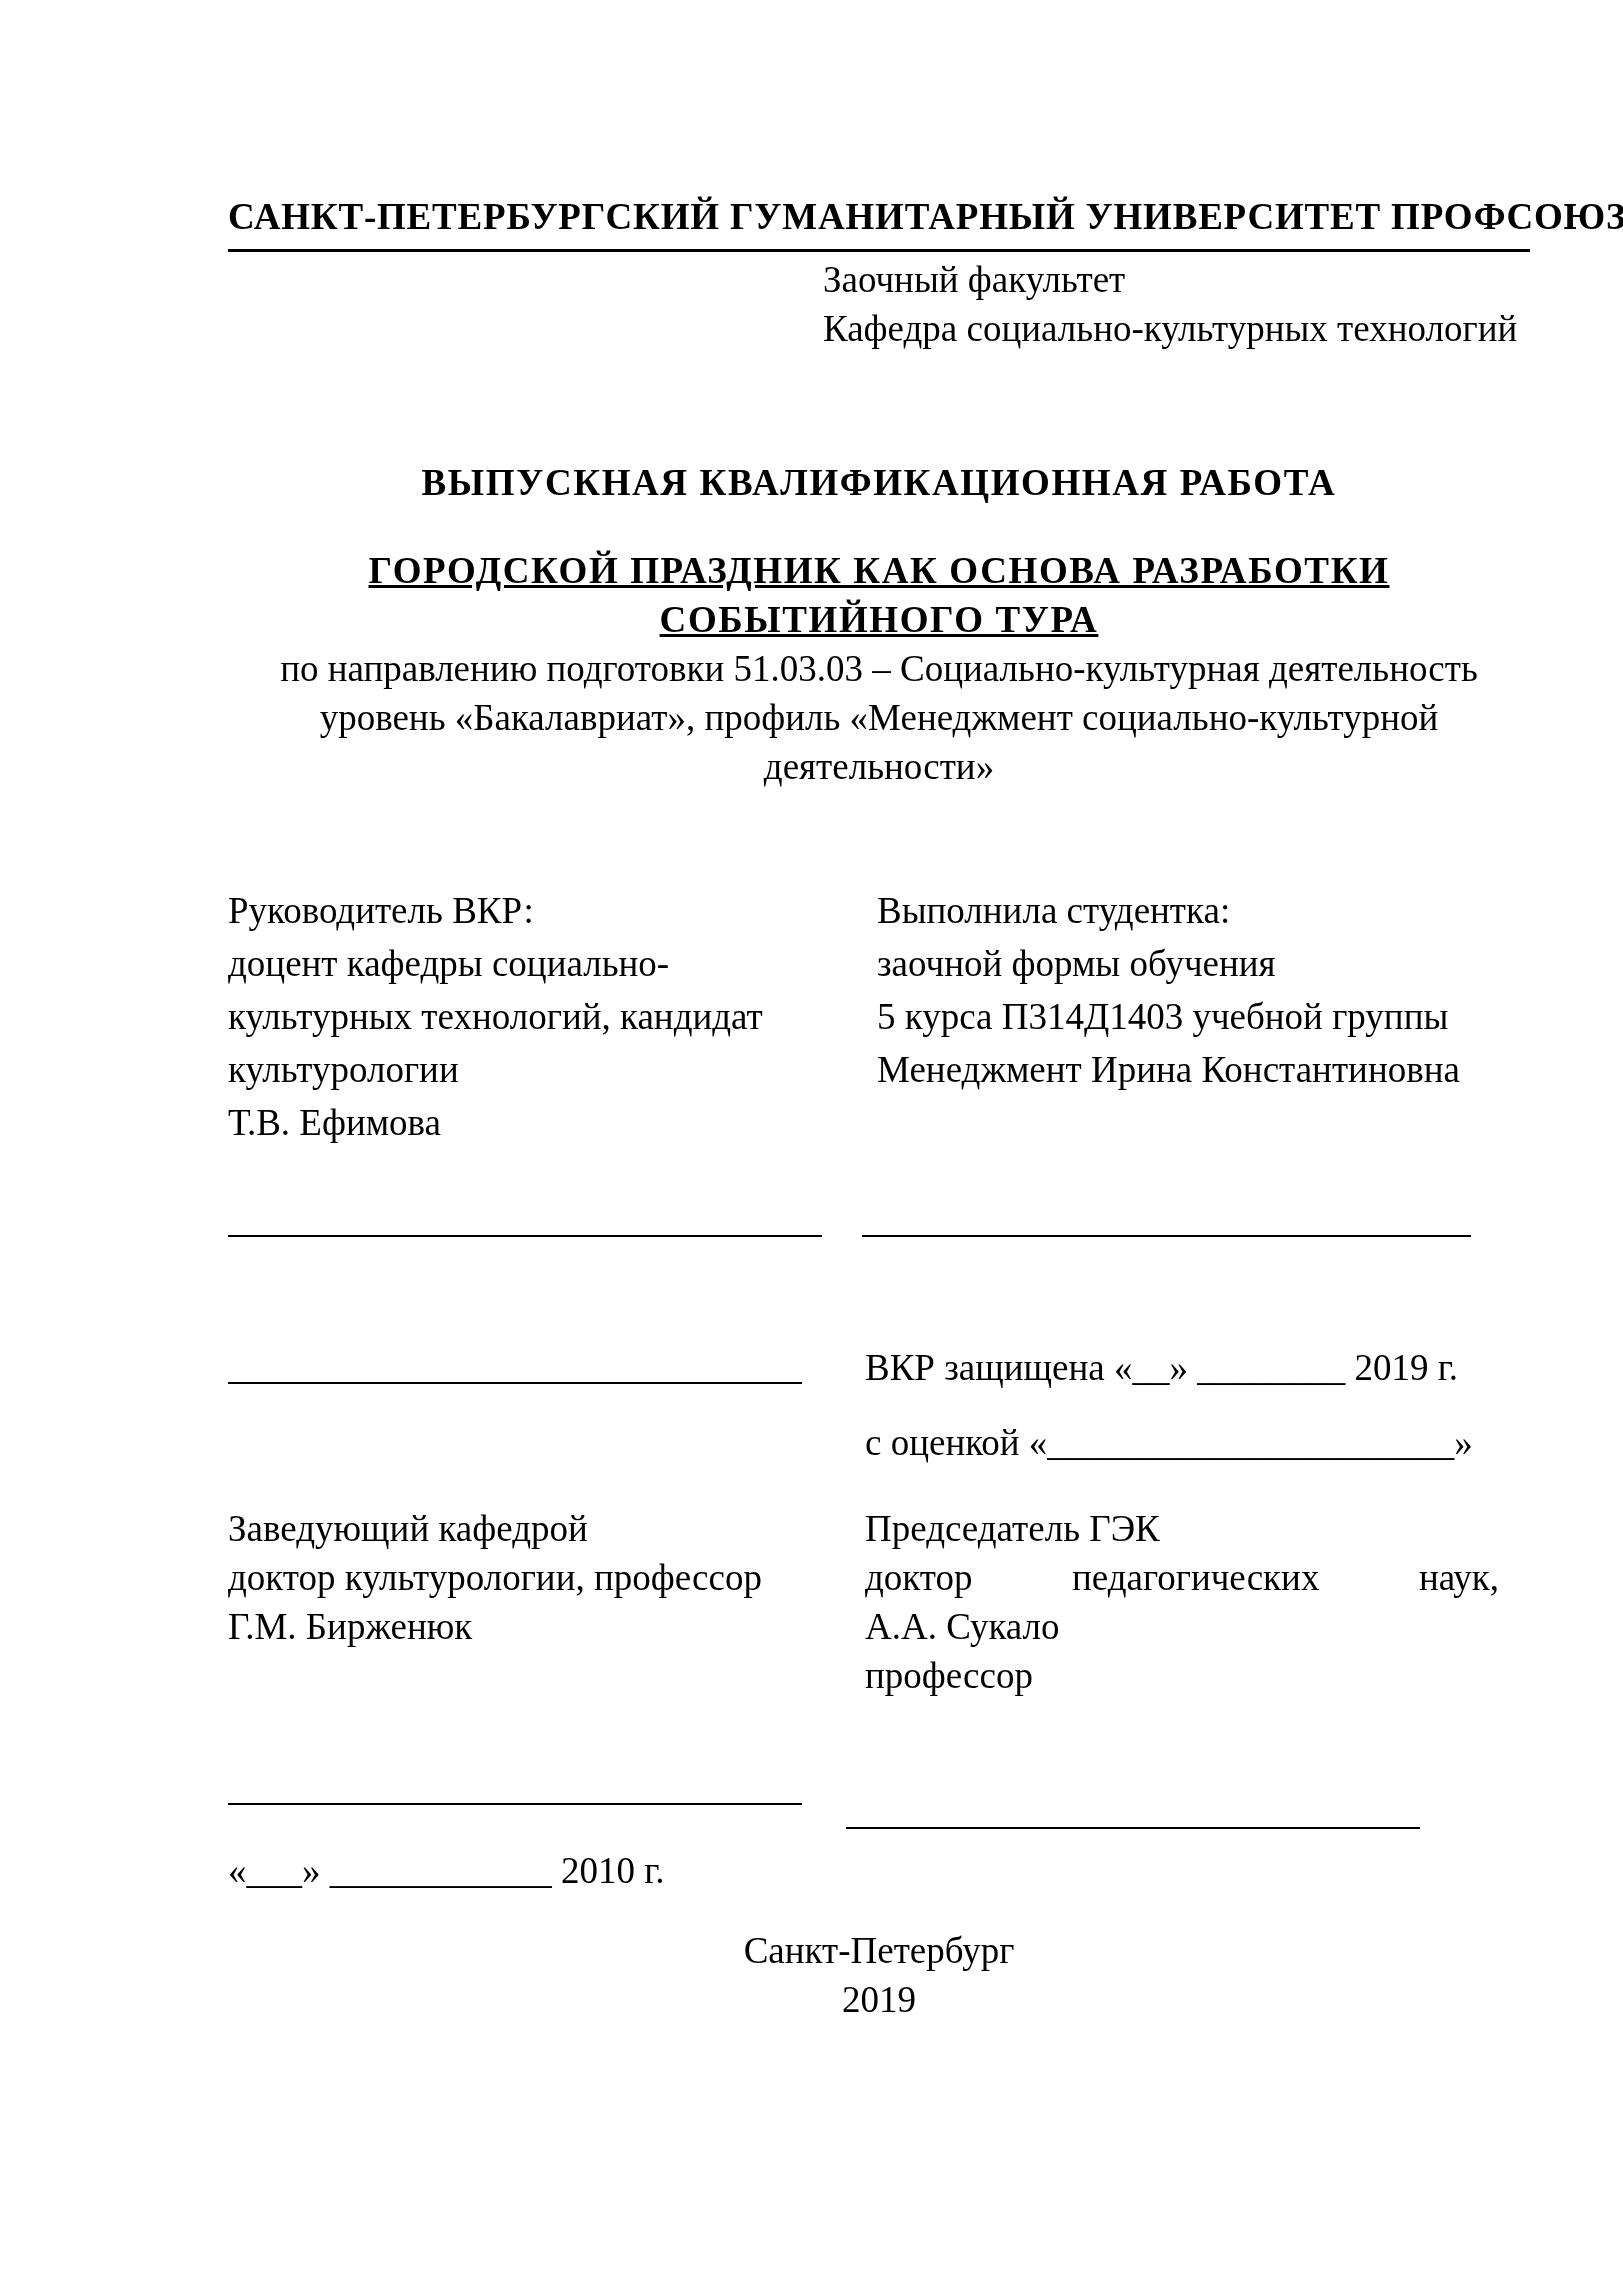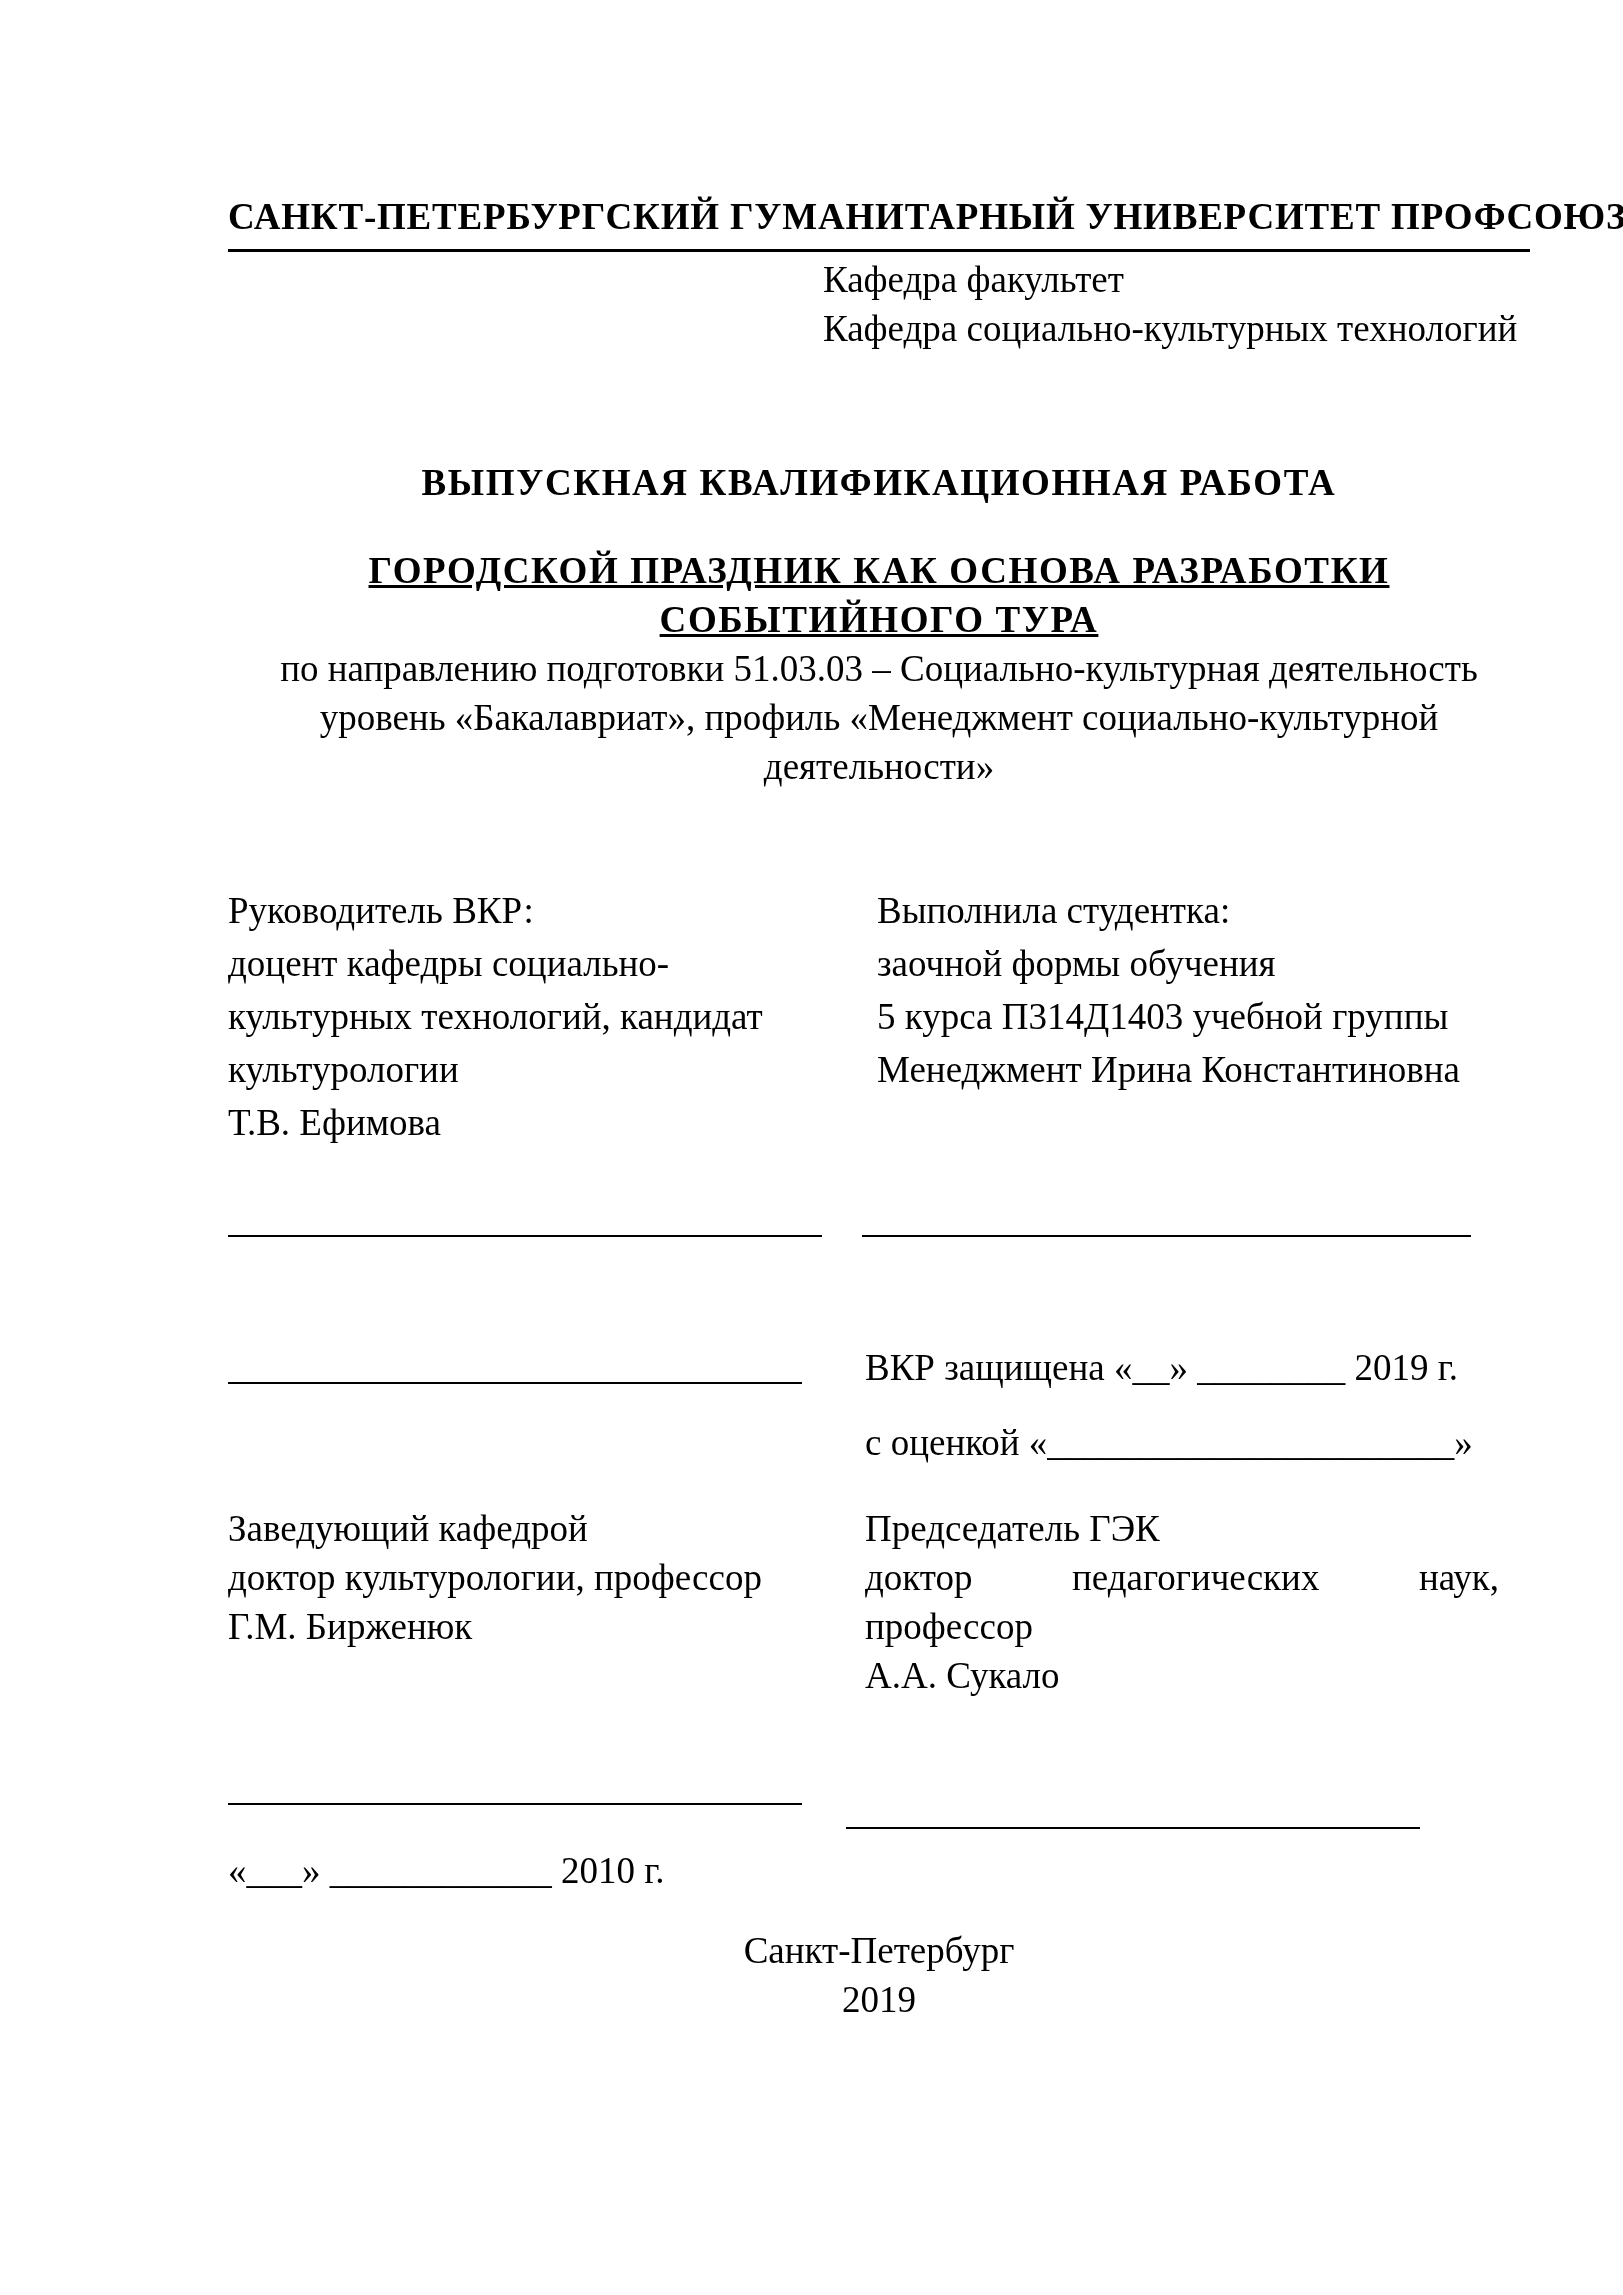--- a/index.html
+++ b/index.html
@@ -59,21 +59,21 @@
 </style>
 </head>
 <body>
 
 <div class="page">
 
   <div class="university">САНКТ-ПЕТЕРБУРГСКИЙ ГУМАНИТАРНЫЙ УНИВЕРСИТЕТ ПРОФСОЮЗОВ</div>
   <div class="header-rule"></div>
 
   <div class="dept-block">
-    <div>Кафедра факультет</div>
+    <div>Заочный факультет</div>
     <div>Кафедра социально-культурных технологий</div>
   </div>
 
   <div class="work-type">ВЫПУСКНАЯ КВАЛИФИКАЦИОННАЯ РАБОТА</div>
 
   <div class="title-block">
     <div class="title-bold">ГОРОДСКОЙ ПРАЗДНИК КАК ОСНОВА РАЗРАБОТКИ</div>
     <div class="title-bold">СОБЫТИЙНОГО ТУРА</div>
     <div>по направлению подготовки 51.03.03 – Социально-культурная деятельность</div>
     <div>уровень «Бакалавриат», профиль «Менеджмент социально-культурной</div>
@@ -114,22 +114,22 @@
       <div>доктор культурологии, профессор</div>
       <div>Г.М. Бирженюк</div>
     </div>
     <div class="col-r">
       <div>Председатель ГЭК</div>
       <div class="jline">
         <span>доктор</span>
         <span>педагогических</span>
         <span>наук,</span>
       </div>
+      <div>А.А. Сукало</div>
       <div>профессор</div>
-      <div>А.А. Сукало</div>
     </div>
   </div>
 
   <div class="sig-row3">
     <div class="sig-line left"></div>
     <div class="sig-line right"></div>
   </div>
 
   <div class="date-row">«___» ____________ 2010 г.</div>
 

